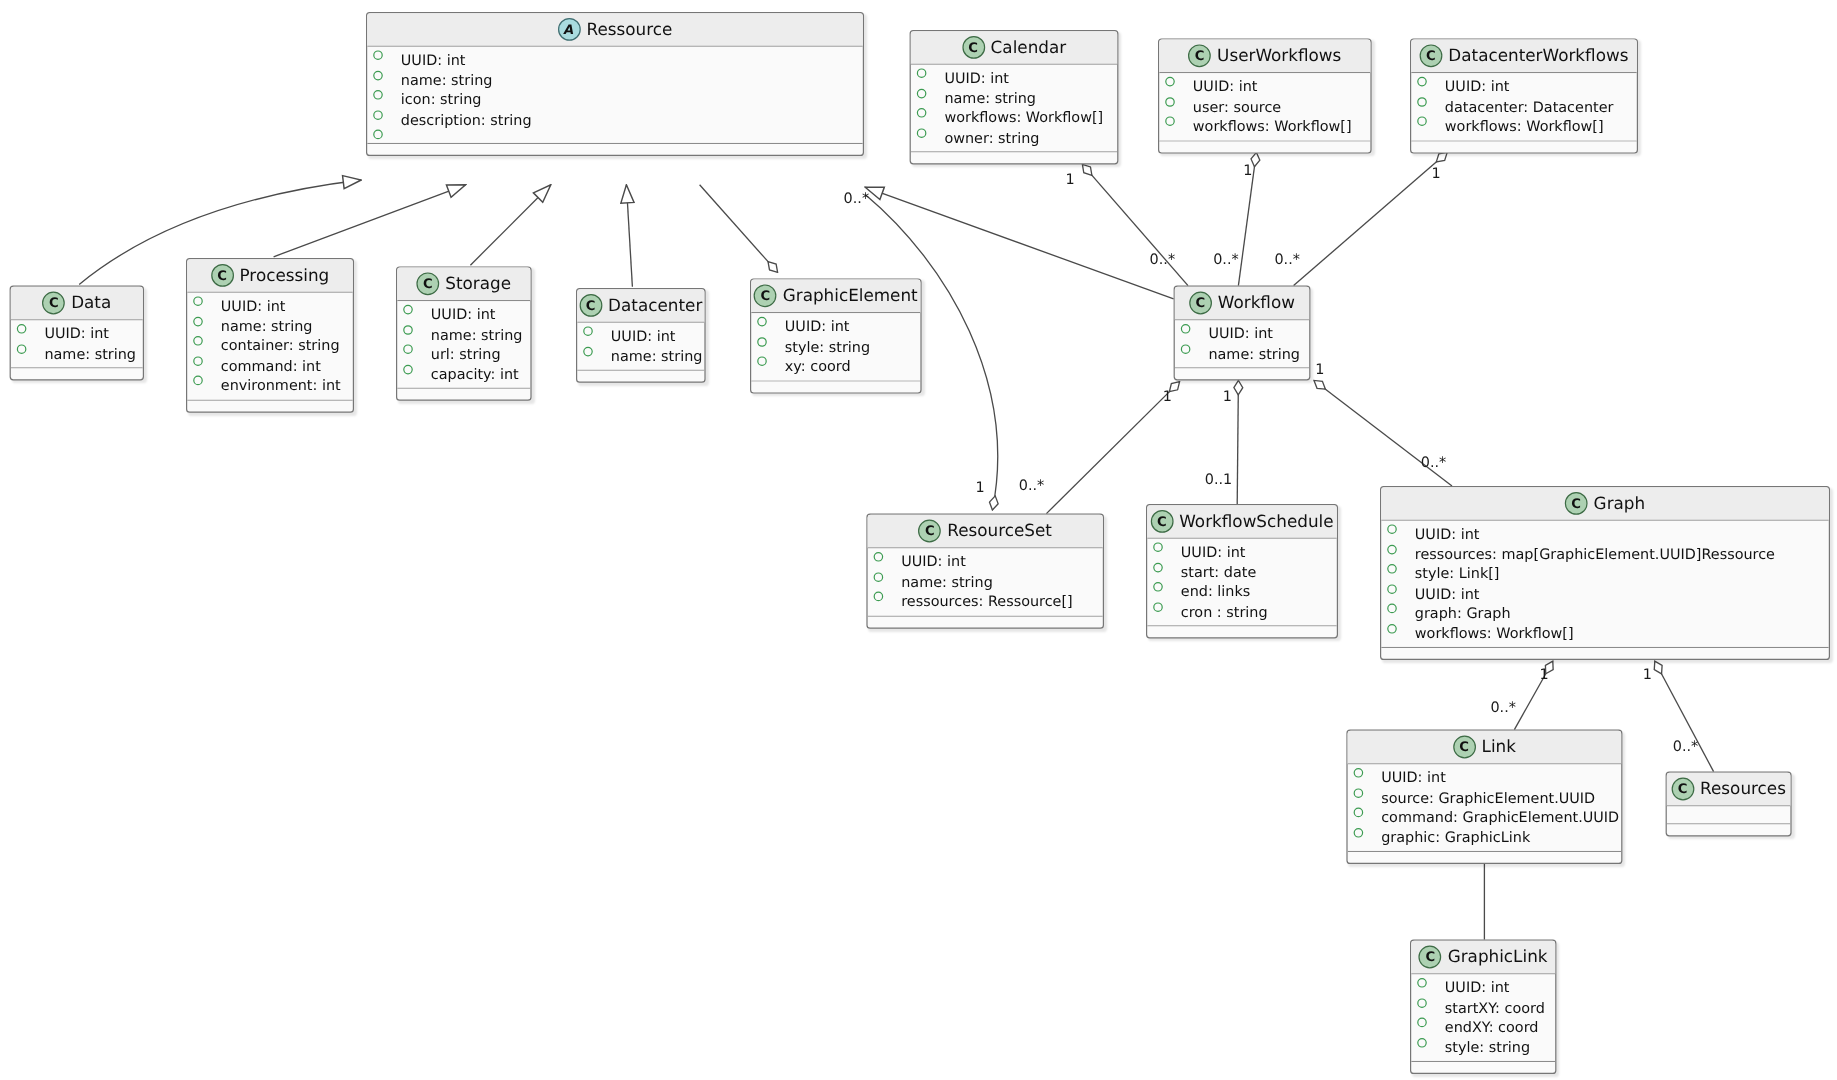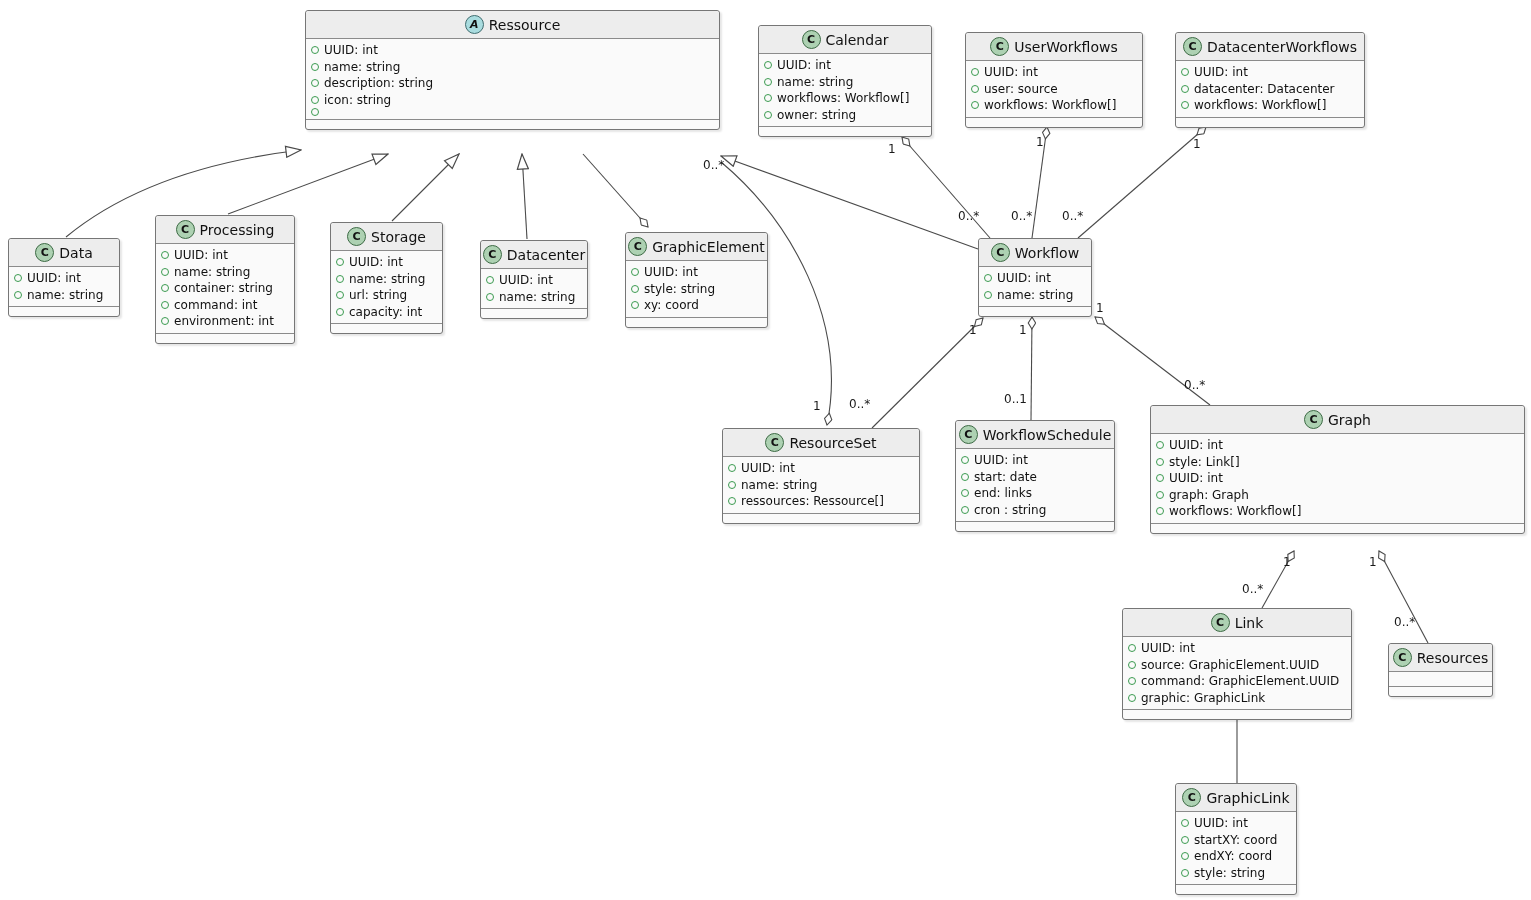--- a/index.html
+++ b/index.html
@@ -39,21 +39,21 @@
     background:var(--class-icon-bg);
     border:1px solid #3d6b45;
   }
   .uml-class .title .circle.abstract{
     background:var(--abstract-icon-bg);
     border:1px solid #3f6d70;
     font-style:italic;
   }
   .uml-class .title .cname.italic{}
   .attrs{padding:3px 5px;min-height:8px;}
-  .attr{display:flex;align-items:center;gap:5px;line-height:16.5px;font-size:12px;white-space:nowrap;}
+  .attr{display:flex;align-items:flex-start;gap:15px;line-height:16.5px;font-size:12px;white-space:nowrap;}
   .vis{
     display:inline-block;width:6px;height:6px;border-radius:50%;
     border:1.5px solid var(--vis-circle);background:transparent;flex:0 0 auto;
   }
   .methods{height:9px;border-top:1px solid #8b8b8b;border-radius:0 0 3px 3px;}
   .mult{position:absolute;font-size:12px;line-height:13px;color:#1a1a1a;white-space:nowrap;}
 </style>
 </head>
 <body>
 
@@ -97,28 +97,28 @@
       <div class="attr">
           <span class="vis"></span>
           <span>UUID: int</span>
         </div>
       <div class="attr">
           <span class="vis"></span>
           <span>name: string</span>
         </div>
       <div class="attr">
           <span class="vis"></span>
+          <span>icon: string</span>
+        </div>
+      <div class="attr">
+          <span class="vis"></span>
           <span>description: string</span>
         </div>
       <div class="attr">
           <span class="vis"></span>
-          <span>icon: string</span>
-        </div>
-      <div class="attr">
-          <span class="vis"></span>
         </div>
     </div>
     <div class="methods"></div>
   </div>
 
   <div class="uml-class" style="left:758px;top:25px;width:174px">
     <div class="title">
       <span class="circle">C</span>
       <span class="cname">Calendar</span>
     </div>
@@ -369,20 +369,24 @@
 
   <div class="uml-class" style="left:1150px;top:405px;width:375px">
     <div class="title">
       <span class="circle">C</span>
       <span class="cname">Graph</span>
     </div>
     <div class="attrs">
       <div class="attr">
           <span class="vis"></span>
           <span>UUID: int</span>
+        </div>
+      <div class="attr">
+          <span class="vis"></span>
+          <span>ressources: map[GraphicElement.UUID]Ressource</span>
         </div>
       <div class="attr">
           <span class="vis"></span>
           <span>style: Link[]</span>
         </div>
       <div class="attr">
           <span class="vis"></span>
           <span>UUID: int</span>
         </div>
       <div class="attr">

